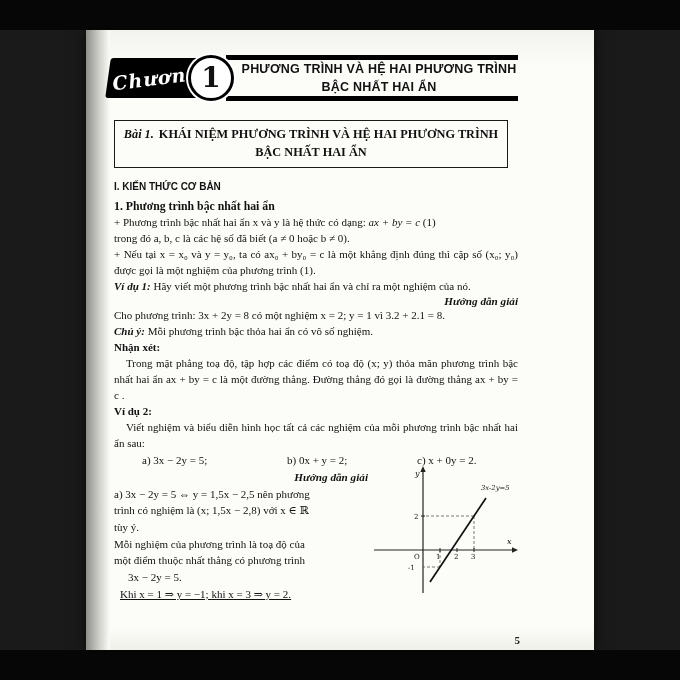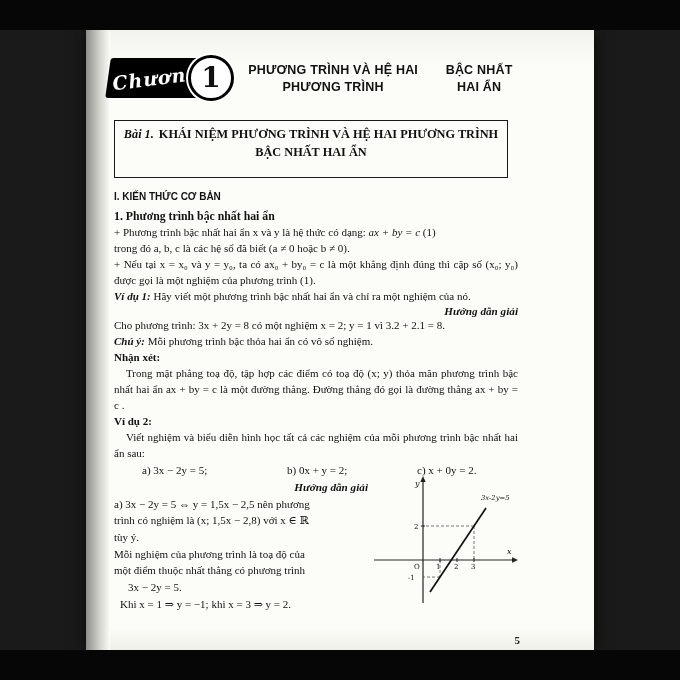--- a/index.html
+++ b/index.html
@@ -40,31 +40,31 @@
     font-family:"DejaVu Serif",serif; font-size:19px; letter-spacing:1px;
     transform:skewX(8deg) rotate(-7deg);
   }
   .banner-circle {
     width:46px; height:46px; border-radius:50%; background:#fff;
     border:3px solid #000; box-shadow:0 0 0 2px #fff;
     display:flex; align-items:center; justify-content:center;
     margin-left:-16px; z-index:2; flex:0 0 auto;
   }
   .banner-circle span { font-size:28px; font-weight:bold; font-family:"DejaVu Serif",serif; line-height:1; }
-  .banner-right { flex:1; margin-left:-8px; display:flex; flex-direction:row; }
+  .banner-right { flex:1; margin-left:-8px; display:flex; flex-direction:column; }
   .banner-bar { height:5px; background:#000; }
   .banner-title {
     text-align:center; font-family:"Liberation Sans",sans-serif;
     font-weight:bold; font-size:12.5px; line-height:1.35; padding:1px 0 0 14px;
     letter-spacing:.2px;
   }
 
   
   .lesson-box {
-    border:1.6px solid #1a1a1a; margin:14px 10px 0 0; padding:4px 6px 15px;
+    border:1.6px solid #1a1a1a; margin:14px 10px 0 0; padding:4px 6px 5px;
     text-align:center; font-weight:bold; font-size:12.3px; line-height:1.5;
   }
   .lesson-prefix { font-style:italic; margin-right:5px; }
 
   .h-section { font-weight:bold; font-size:10px; margin-top:13px; font-family:"Liberation Sans",sans-serif; }
   .h-sub { font-weight:bold; font-size:11.8px; margin-top:7px; }
 
   p.line { font-size:11px; line-height:1.46; text-align:justify; }
   .ind { text-indent:12px; }
   .math { font-style:italic; }
@@ -72,21 +72,21 @@
   .bi { font-weight:bold; font-style:italic; }
   .hdg { font-weight:bold; font-style:italic; font-size:11.2px; text-align:right; margin-top:1px; }
 
   .items { display:flex; font-size:11px; margin-top:2px; }
   .items .it-a { margin-left:28px; width:145px; }
   .items .it-b { width:130px; }
 
   .cols { display:flex; align-items:flex-start; margin-top:2px; }
   .col-text { width:254px; font-size:11px; line-height:1.52; }
   .col-text .s-ind14 { margin-left:14px; }
-  .col-text .s-ind6 { margin-left:6px; }
+  .col-text .s-ind6 { margin-left:6px;text-decoration:underline; }
   .col-graph { width:150px; margin-top:-8px; }
 
   .graph .axis { stroke:#222; stroke-width:1.2; }
   .graph .axfill { fill:#222; }
   .graph .plot { stroke:#101010; stroke-width:1.7; }
   .graph .dash { stroke:#555; stroke-width:.8; stroke-dasharray:3 2; }
   .graph .tick { stroke:#222; stroke-width:1; }
   .graph .glabel { font-family:"DejaVu Serif",serif; font-size:8px; fill:#111; font-style:italic; }
   .graph .gnum { font-family:"DejaVu Serif",serif; font-size:7px; fill:#111; }
   .graph .geq { font-family:"DejaVu Serif",serif; font-size:6.8px; fill:#111; font-style:italic; }

